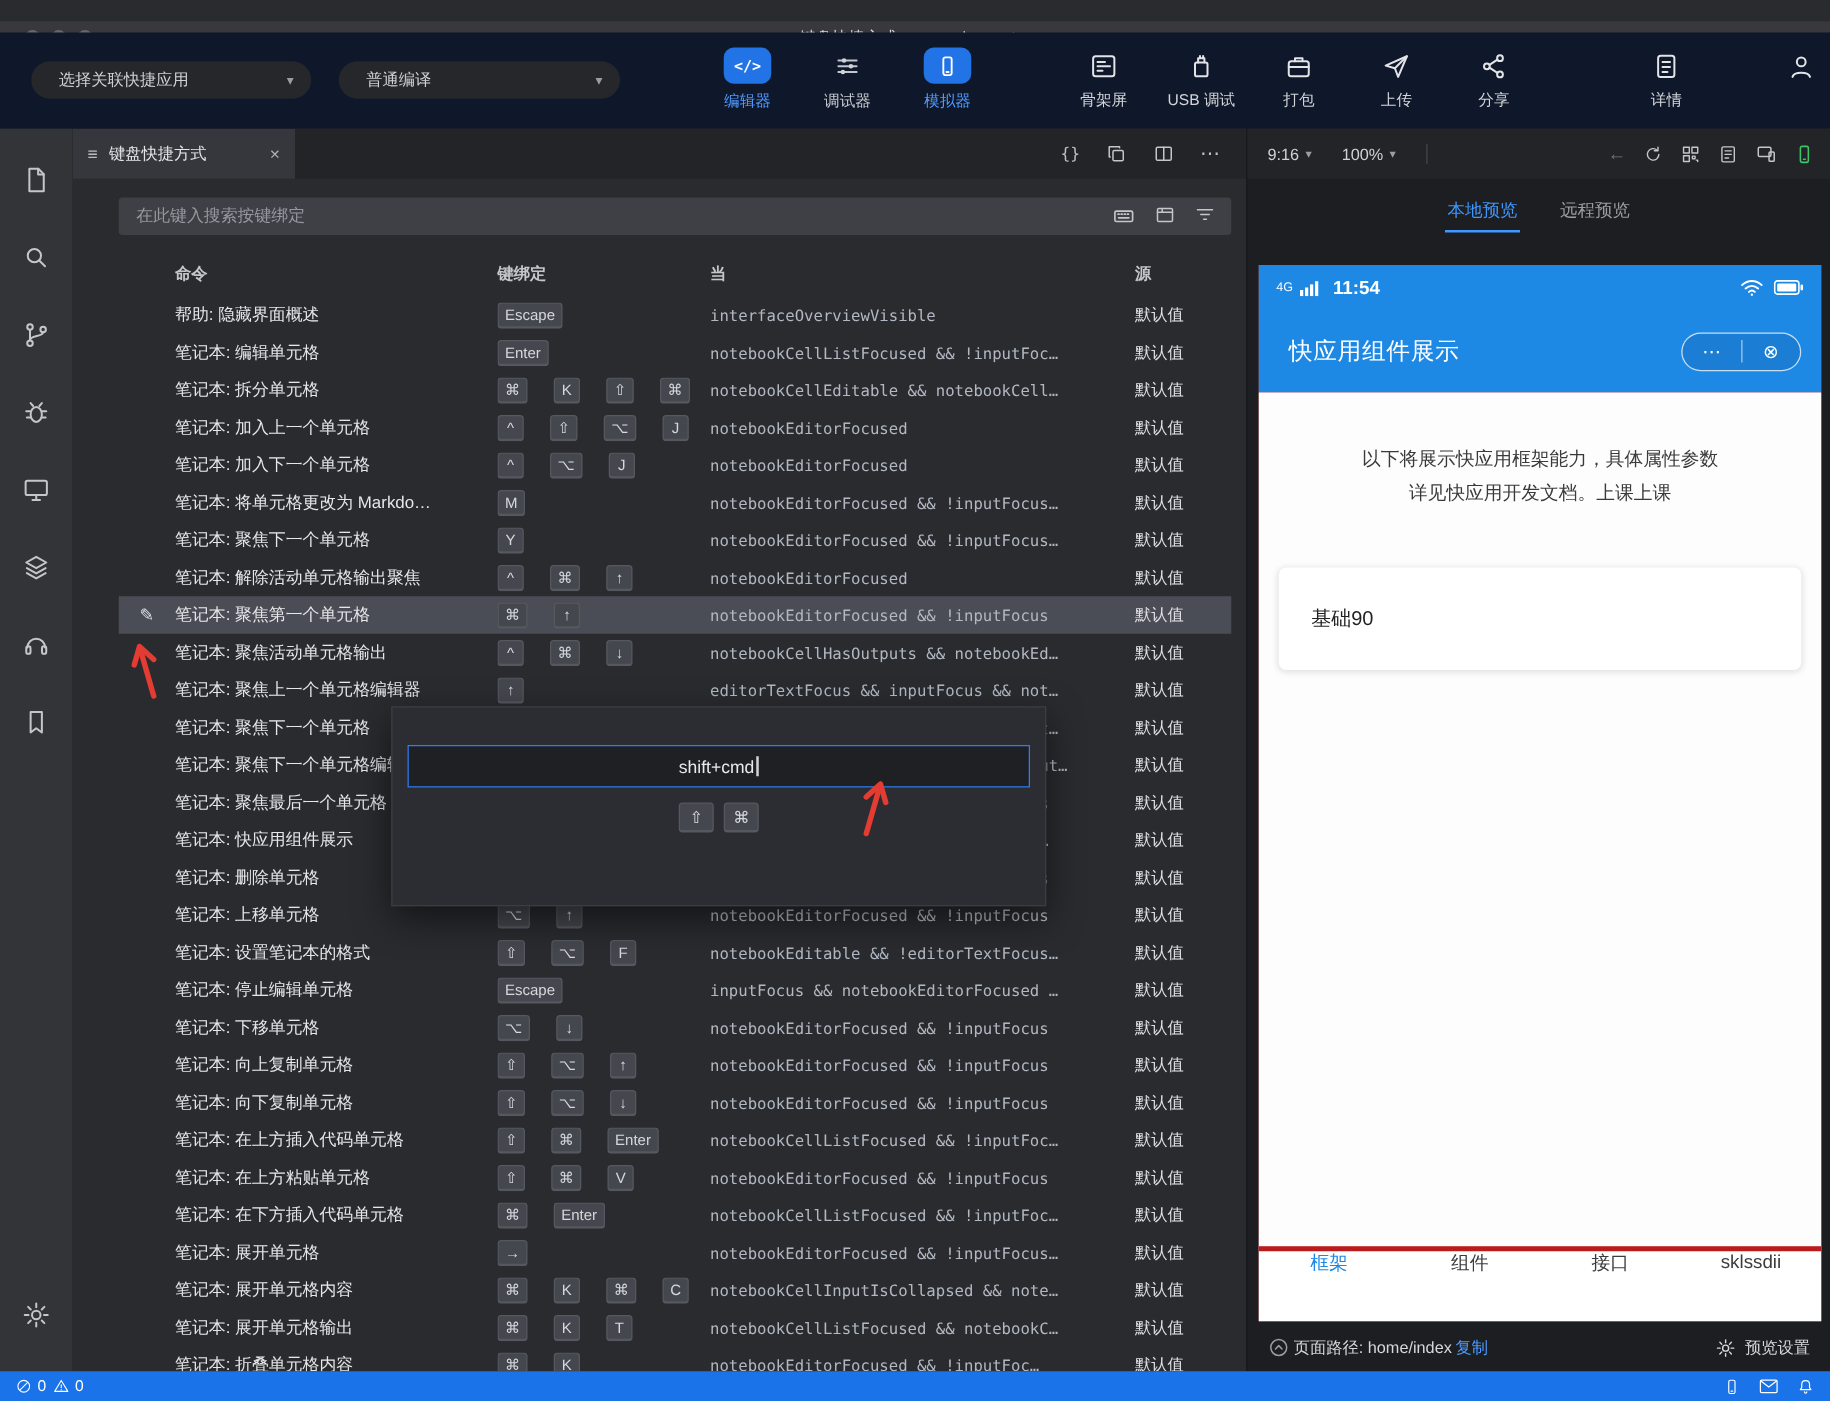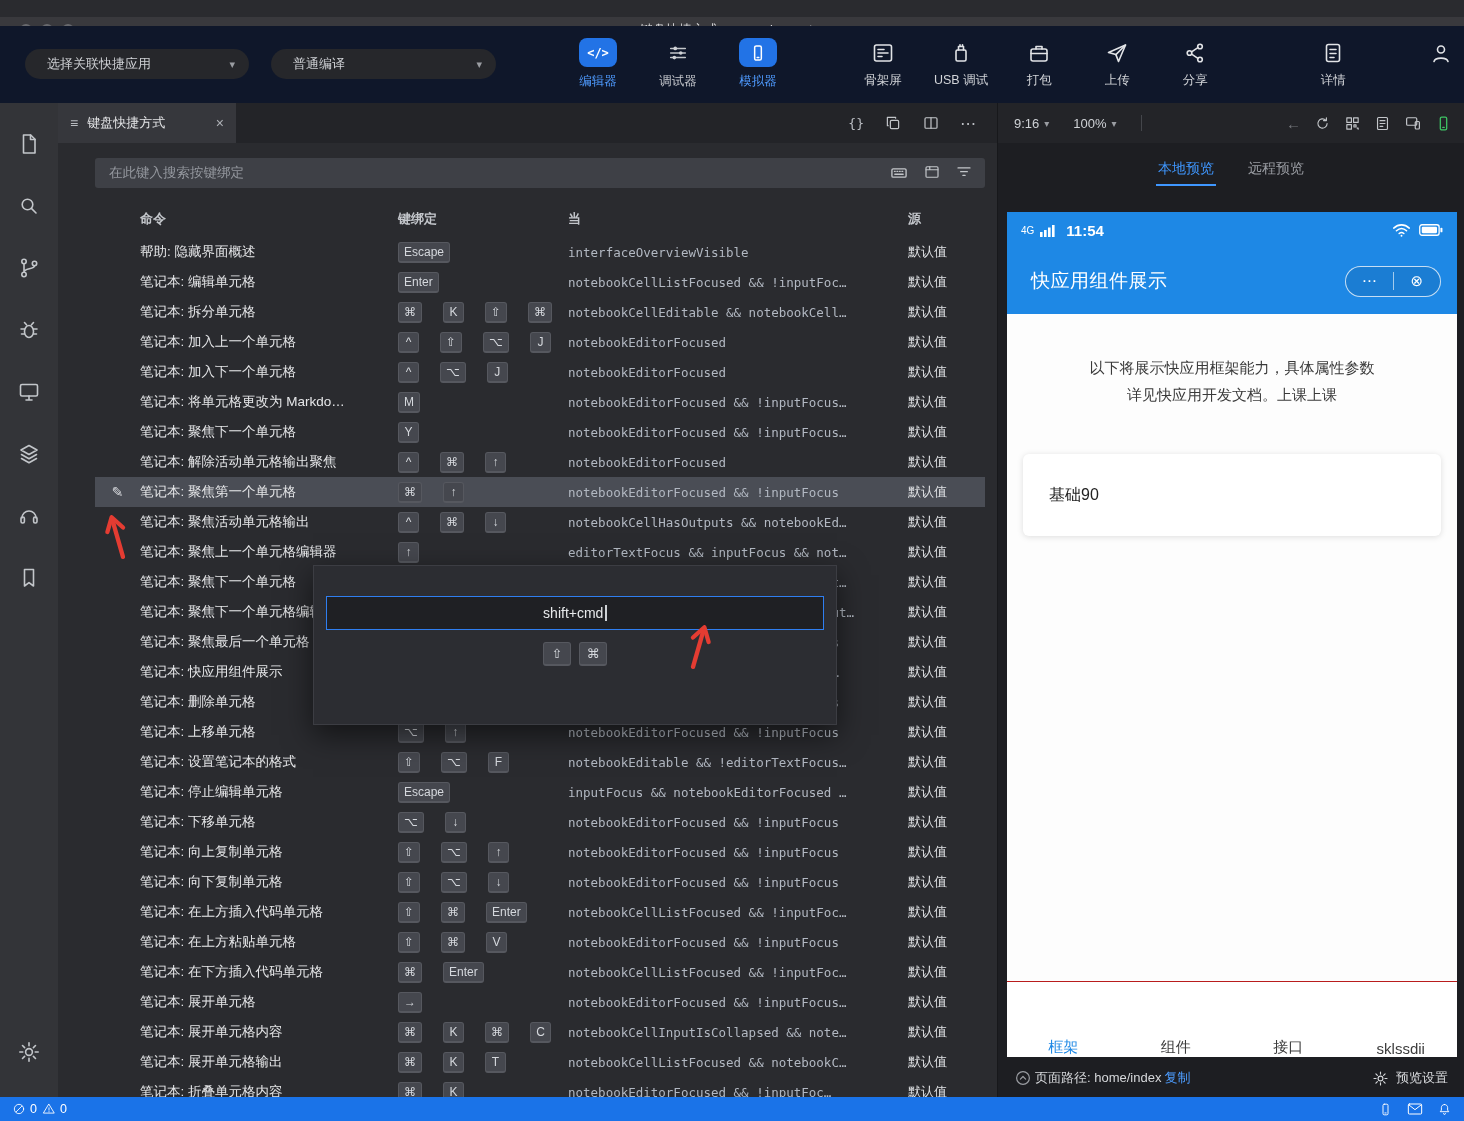--- a/index.html
+++ b/index.html
@@ -87,21 +87,21 @@
   .p-time{font-size:15px;font-weight:bold;margin-left:4px}
   .p-status .right{margin-left:auto;display:flex;align-items:center;gap:8px}
   .p-header{height:66px;background:#1e88e5;color:#fff;display:flex;align-items:center;padding:0 16px 0 24px}
   .p-title{font-size:19px;letter-spacing:.5px}
   .capsule{margin-left:auto;width:96px;height:31px;border:1px solid rgba(255,255,255,.75);border-radius:16px;background:rgba(0,0,0,.08);display:flex;align-items:center;color:#fff}
   .capsule .half{flex:1;text-align:center;font-size:15px;cursor:pointer}
   .capsule .cdiv{width:1px;height:18px;background:rgba(255,255,255,.6)}
   .p-body{flex:1;background:#fdfdfd;overflow:hidden}
   .p-desc{margin-top:40px;text-align:center;color:#3a3a3a;font-size:15px;line-height:27px}
   .p-card{margin:46px 16px 0;height:82px;background:#fff;border-radius:6px;box-shadow:0 1px 6px rgba(0,0,0,.13);display:flex;align-items:center;padding-left:26px;color:#222;font-size:16px}
-  .p-nav{height:76px;border-top:1px solid #b91c1c;display:flex;align-items:flex-end;background:#fff}
+  .p-nav{height:60px;border-top:4px solid #b91c1c;display:flex;align-items:flex-start;background:#fff}
   .p-nav .nav-item{flex:1;text-align:center;font-size:15px;color:#3c3c3c;cursor:pointer}
   .p-nav .nav-item.active{color:#1e88e5}
 
   .path-row{position:absolute;left:0;top:957px;width:100%;height:36px;display:flex;align-items:center;padding:0 16px;color:#d6d8db;font-size:13px;gap:3px}
   .copy{color:#4d9dff;cursor:pointer}
   .path-right{margin-left:auto;display:flex;align-items:center;gap:7px;cursor:pointer}
 
   
   .statusbar{position:absolute;left:0;top:1097px;width:1464px;height:24px;background:#1a73e8;color:#fff;display:flex;align-items:center;padding:0 12px;font-size:12.5px;gap:5px}
   .sb-right{margin-left:auto;display:flex;align-items:center;gap:14px}

